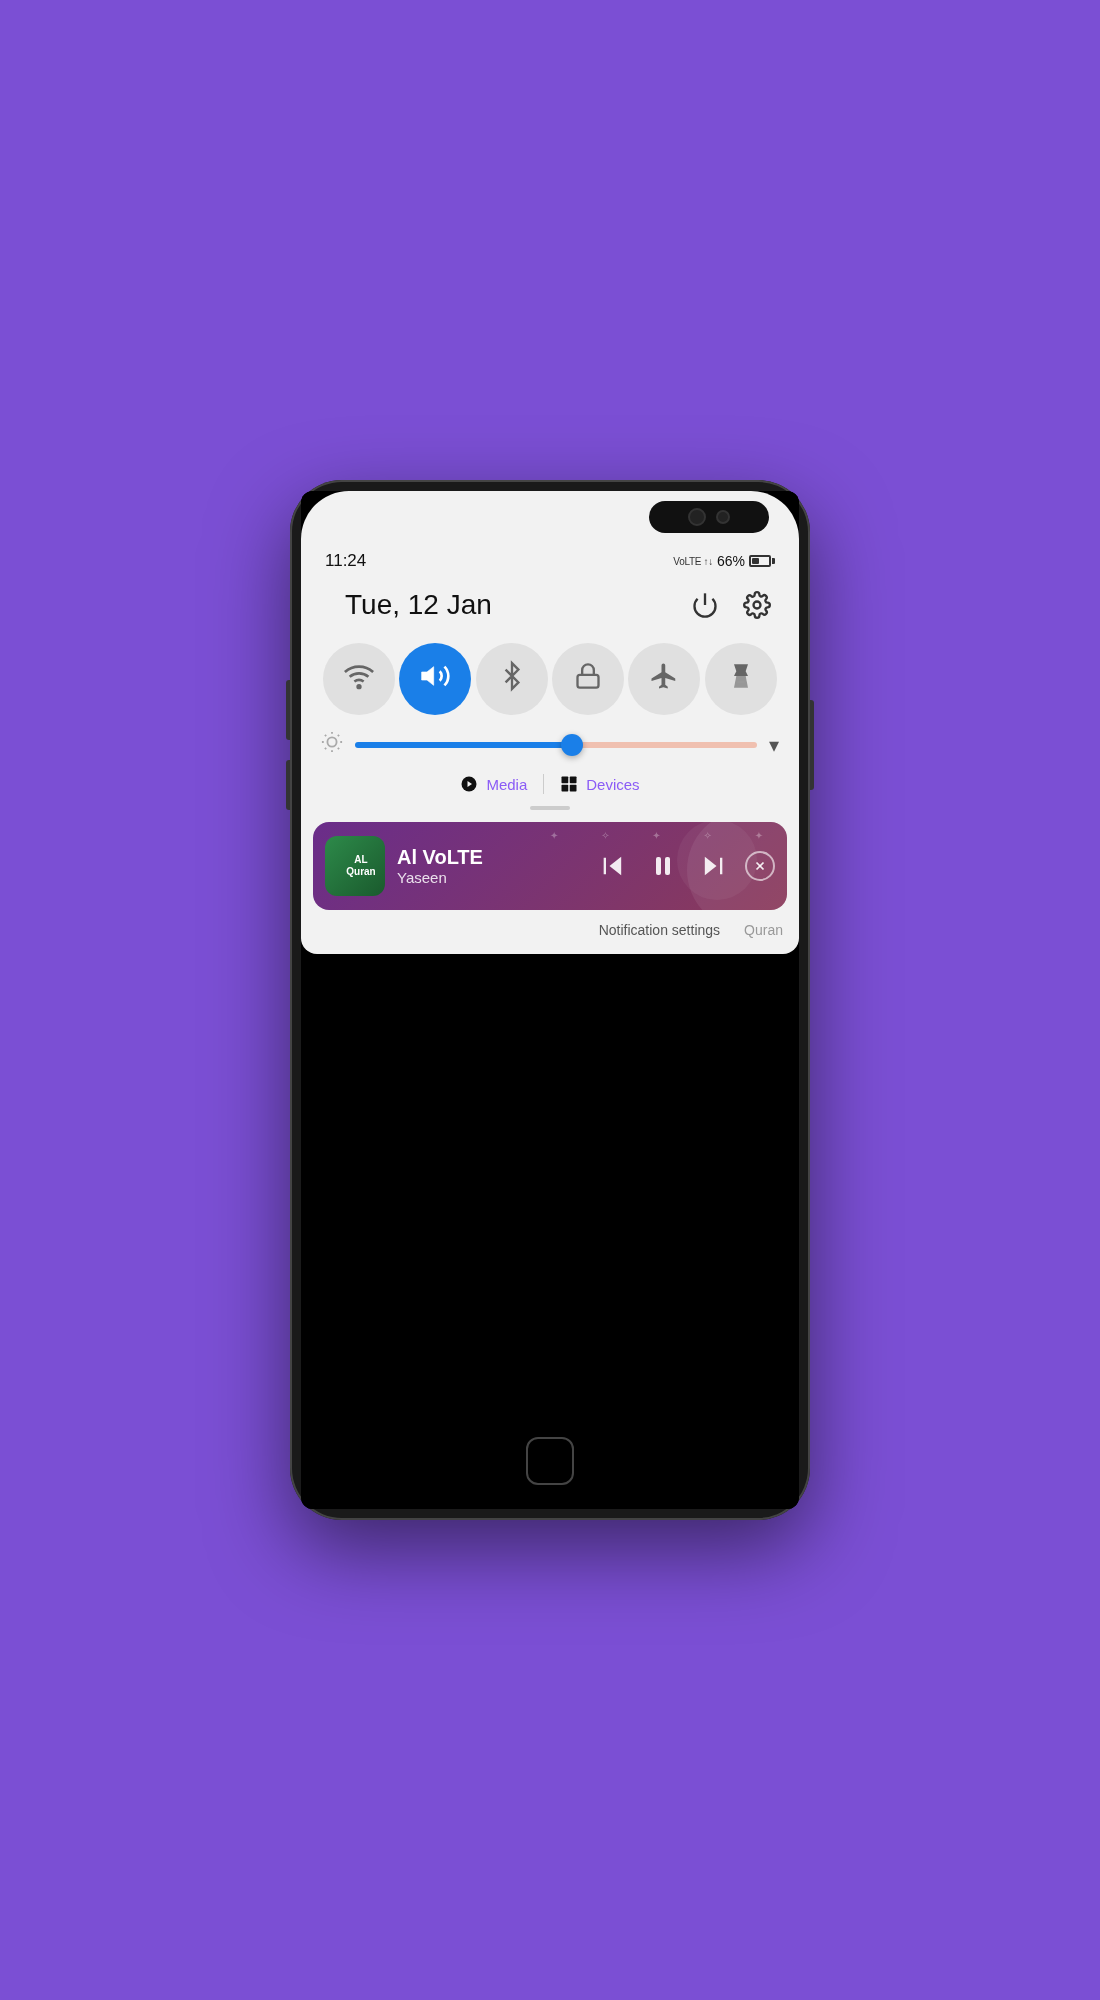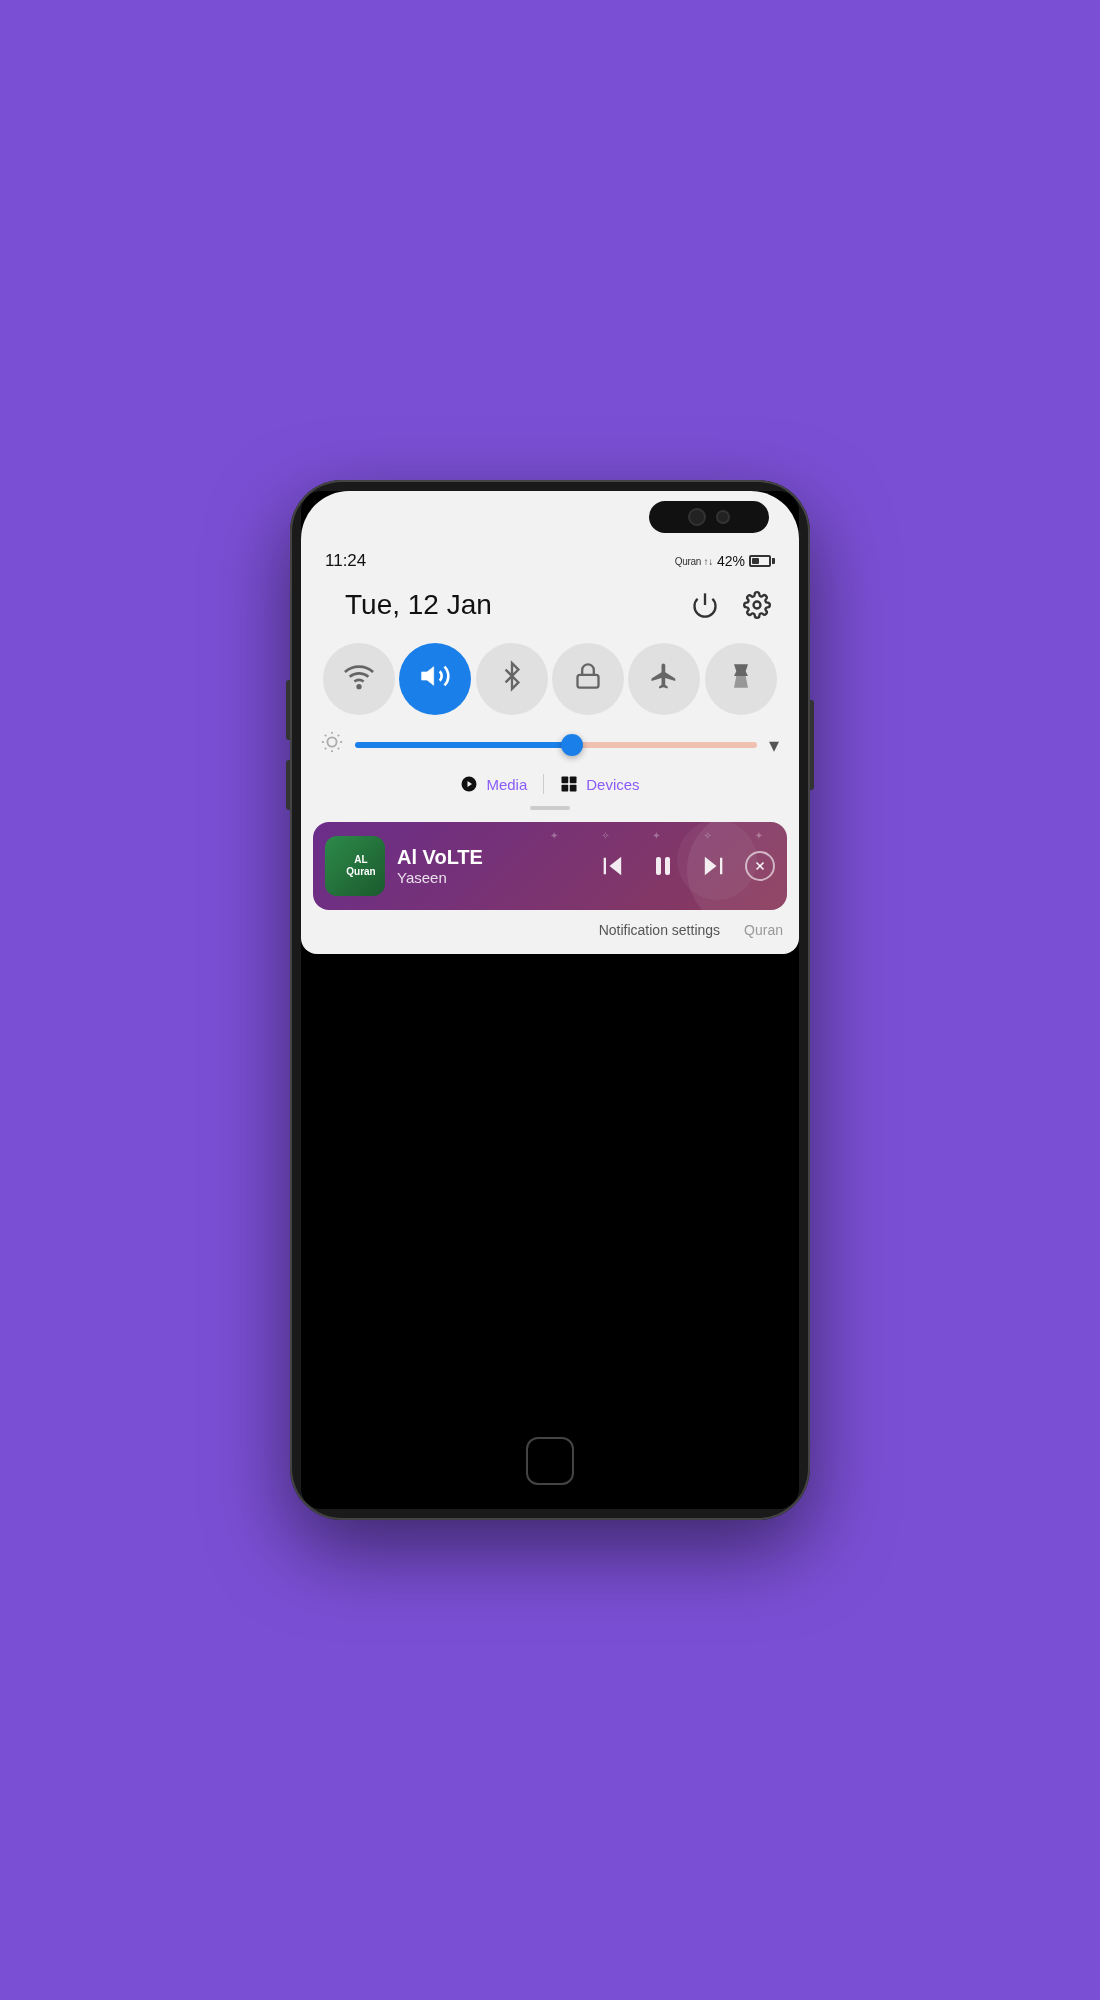--- a/index.html
+++ b/index.html
@@ -45,21 +45,21 @@
       width: 4px;
       height: 90px;
       background: #333;
       border-radius: 0 3px 3px 0;
     }
 
     .phone-inner {
       width: 498px;
       height: 1018px;
       background: #000;
-      border-radius: 21px;
+      border-radius: 12px;
       overflow: hidden;
       position: relative;
     }
 
     
     .screen {
       width: 100%;
       height: 100%;
       position: relative;
       background: #000;
@@ -509,22 +509,22 @@
         <div class="camera-area">
           <div class="camera-pill">
             <div class="camera-lens main"></div>
             <div class="camera-lens"></div>
           </div>
         </div>
 
         <div class="status-bar">
           <span class="status-time">11:24</span>
           <div class="status-icons">
-            <span class="signal-text">Quran ↑↓</span>
-            <span class="battery-text">42%</span>
+            <span class="signal-text">VoLTE ↑↓</span>
+            <span class="battery-text">66%</span>
             <div class="battery-icon">
               <div class="battery-body">
                 <div class="battery-fill"></div>
               </div>
               <div class="battery-tip"></div>
             </div>
           </div>
         </div>
 
         <div class="date-row">

